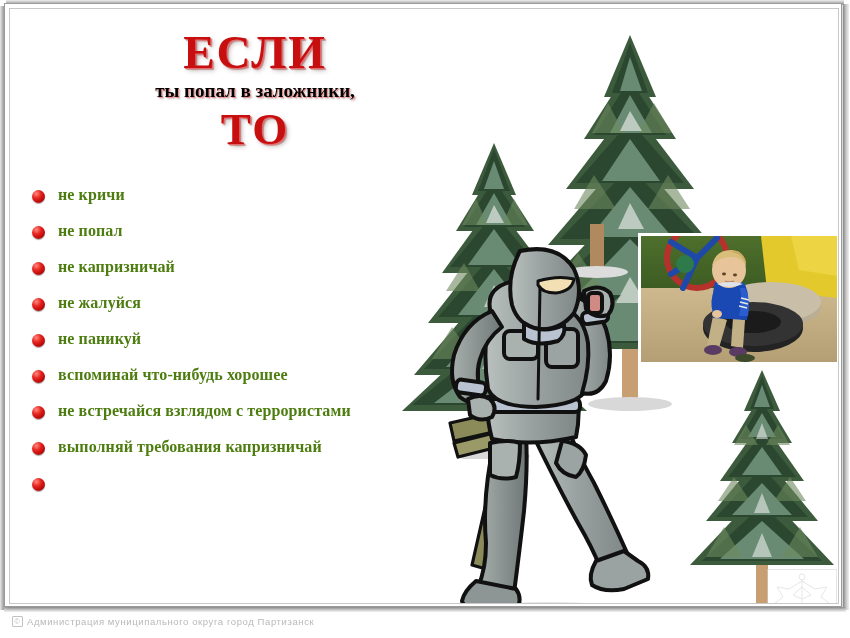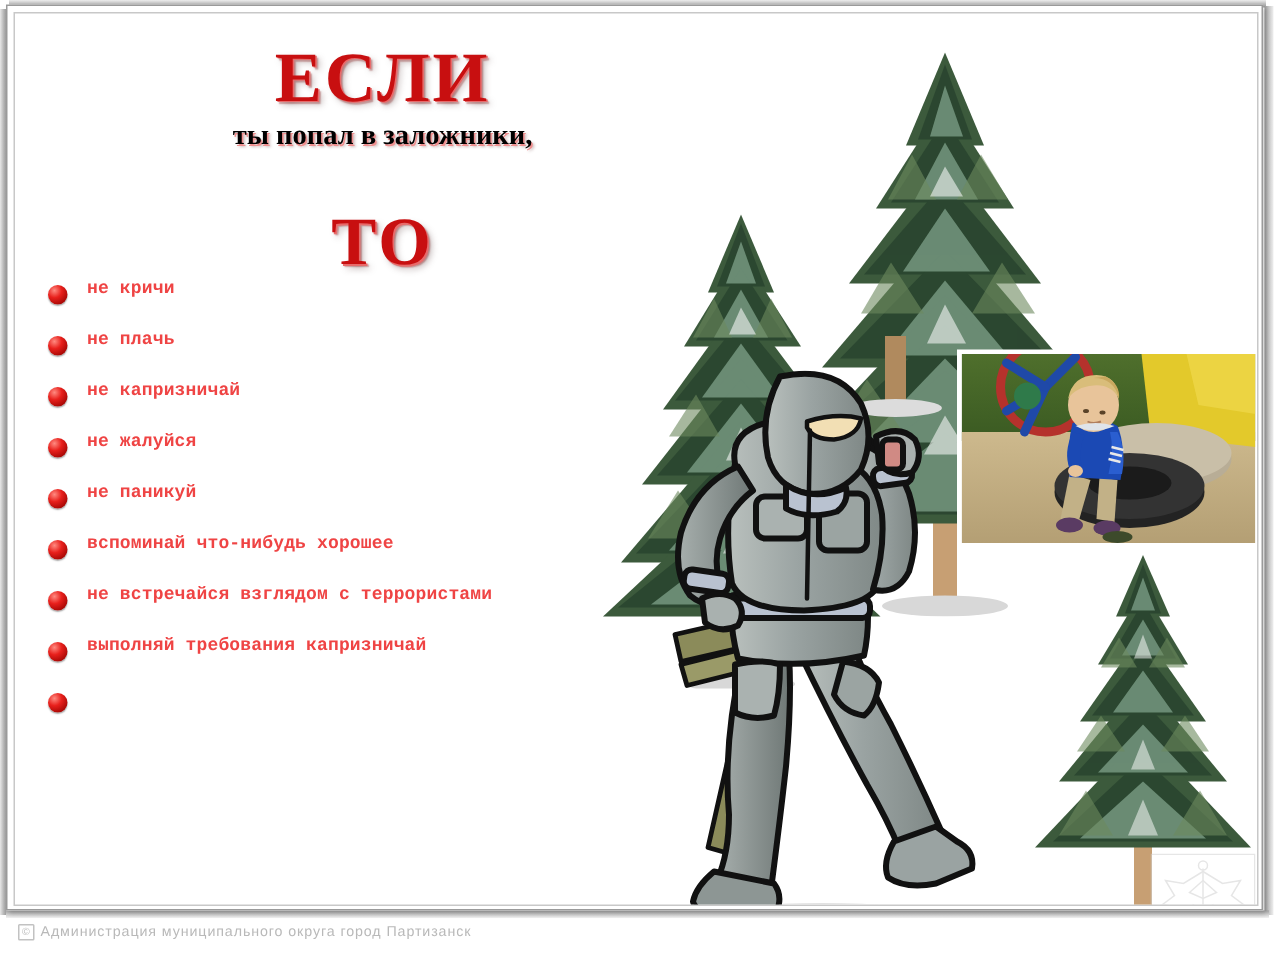--- a/index.html
+++ b/index.html
@@ -112,21 +112,20 @@
     font-family: "Liberation Serif", "DejaVu Serif", serif;
     font-weight: bold;
     font-size: 45px;
     letter-spacing: 2px;
     line-height: 1.1;
     color: #c80f10;
     text-shadow:
       1px 1px 0 #e86b6b,
       2px 2px 1px rgba(120,0,0,.35),
       3px 3px 4px rgba(140,120,120,.45);
-    margin-top: 32px;
   }
 
   
   #bullets {
     position: absolute;
     left: 22px;
     top: 176px;
     width: 410px;
     z-index: 30;
   }
@@ -140,25 +139,25 @@
     width: 13px;
     height: 13px;
     border-radius: 50%;
     margin-top: 5px;
     margin-right: 13px;
     background:
       radial-gradient(circle at 33% 28%, #ff8a80 0%, #e8201c 38%, #b00b08 72%, #6d0503 100%);
     box-shadow: 0 1px 1px rgba(0,0,0,.35);
   }
   .bullet-text {
-    font-family: Liberation Mono, monospace;
+    font-family: Liberation Serif, serif;
     font-weight: bold;
-    font-size: 12px;
+    font-size: 16px;
     line-height: 1.25;
-    color: #ef4444;
+    color: #4d7c0f;
     letter-spacing: .1px;
   }
 
   
   .art { position: absolute; z-index: 5; }
   .art svg { display: block; }
 
   
   #photo-frame {
     position: absolute;
@@ -512,21 +511,21 @@
       <div class="t-to">ТО</div>
     </div>
 
     <div id="bullets">
       <div class="bullet-row">
         <span class="bullet-dot"></span>
         <span class="bullet-text">не кричи</span>
       </div>
       <div class="bullet-row">
         <span class="bullet-dot"></span>
-        <span class="bullet-text">не плачь</span>
+        <span class="bullet-text">не попал</span>
       </div>
       <div class="bullet-row">
         <span class="bullet-dot"></span>
         <span class="bullet-text">не капризничай</span>
       </div>
       <div class="bullet-row">
         <span class="bullet-dot"></span>
         <span class="bullet-text">не жалуйся</span>
       </div>
       <div class="bullet-row">

